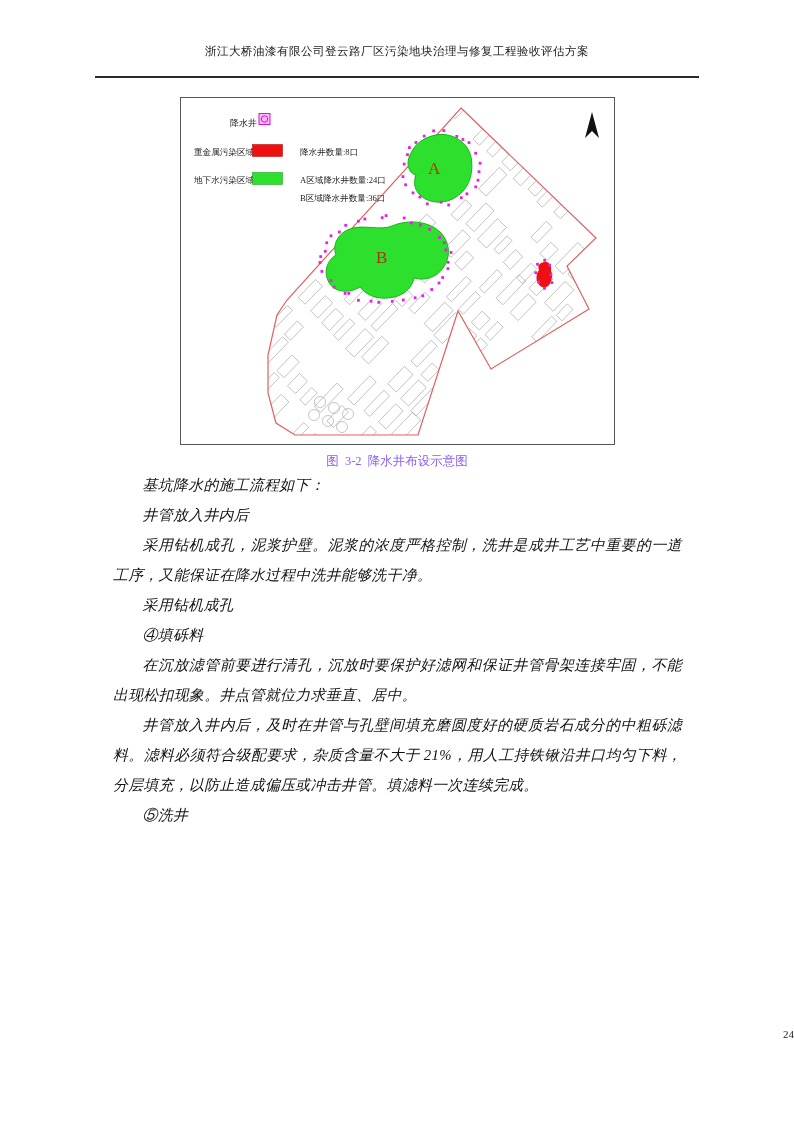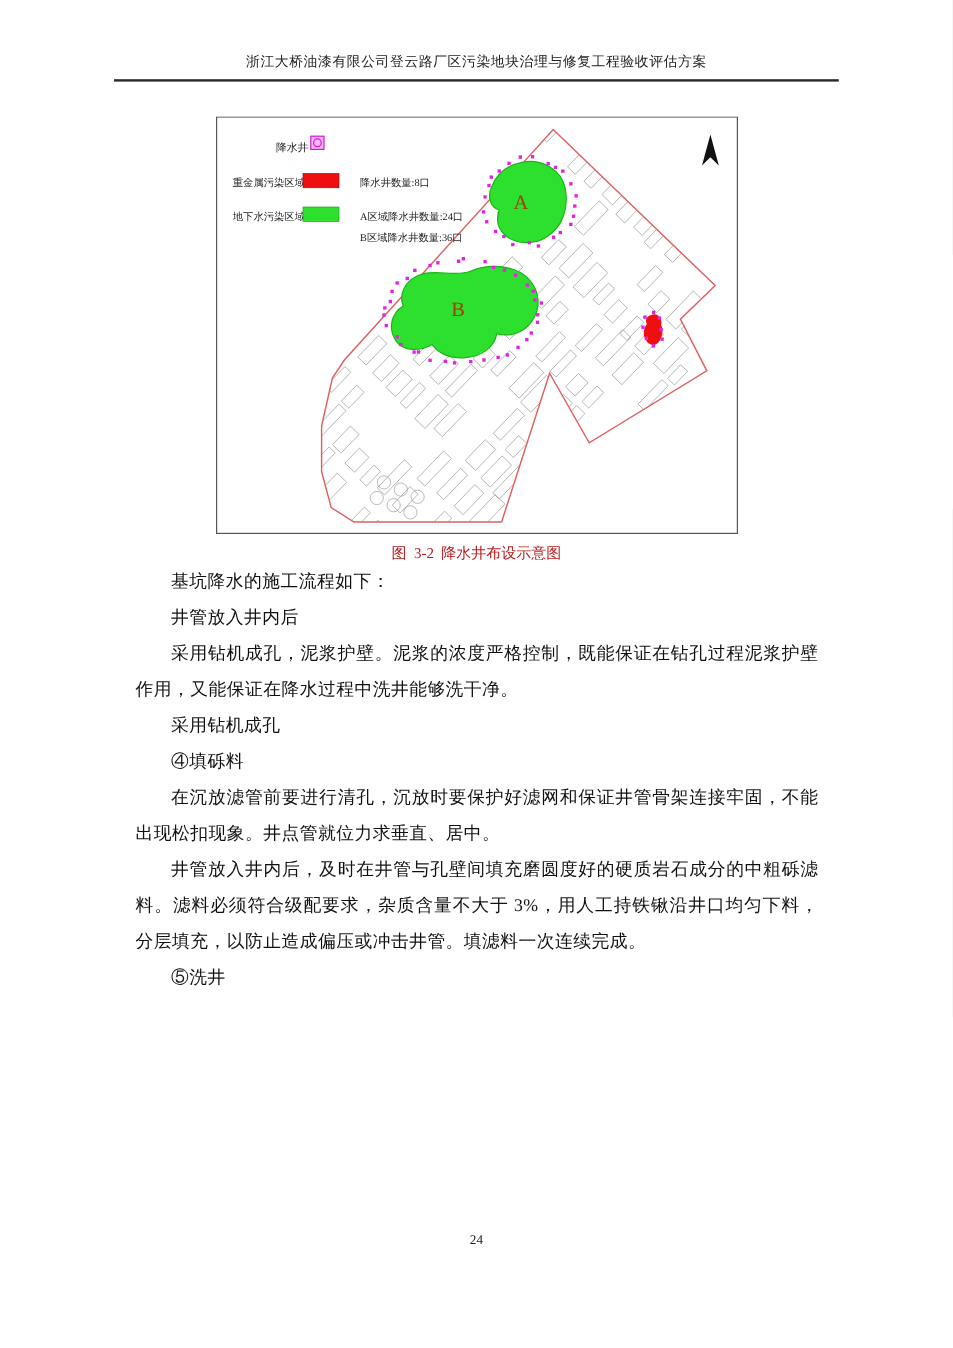--- a/index.html
+++ b/index.html
@@ -3,35 +3,35 @@
 <meta charset="utf-8">
 <style>
   html,body{margin:0;padding:0;background:#e8e8e8;}
   .page{
     position:relative;width:794px;height:1123px;margin:0 auto;background:#ffffff;
     font-family:"Liberation Serif","DejaVu Serif",serif;color:#111;overflow:hidden;
   }
   .header{
     position:absolute;top:44px;left:95px;width:604px;text-align:center;
     font-size:11.5px;letter-spacing:0.5px;color:#222;
-    padding-bottom:7px;border-bottom:2px solid #2a2a2a;
+    padding-bottom:17px;border-bottom:2px solid #2a2a2a;
   }
   .figure-wrap{position:absolute;top:97px;left:180px;width:435px;height:348px;}
   .figure-wrap svg{display:block;}
   .caption{
     position:absolute;top:453px;left:0;width:794px;text-align:center;
-    font-size:12.5px;color:#b91c1c;word-spacing:3px;
+    font-size:12.5px;color:#8b5cf6;word-spacing:3px;
   }
   .body-text{position:absolute;top:470px;left:113px;width:569px;}
   .body-text p{
     margin:0;text-indent:2em;font-size:14.8px;line-height:30px;
-    text-align:justify;letter-spacing:0.4px;
+    text-align:justify;letter-spacing:0.4px;font-style:italic;
   }
   .page-number{
-    position:absolute;top:1028px;left:0;width:794px;text-align:center;
+    position:absolute;top:1028px;left:0;width:794px;text-align:right;
     font-size:11px;color:#222;
   }
 </style>
 </head>
 <body>
 
 <div class="page">
 
   <div class="header">浙江大桥油漆有限公司登云路厂区污染地块治理与修复工程验收评估方案</div>
 
@@ -489,23 +489,23 @@
         <text x="120" y="104" font-size="8.6">B区域降水井数量:36口</text>
       </g>
     </svg>
   </div>
 
   <div class="caption">图 3-2 降水井布设示意图</div>
 
   <div class="body-text">
     <p>基坑降水的施工流程如下：</p>
     <p>井管放入井内后</p>
-    <p>采用钻机成孔，泥浆护壁。泥浆的浓度严格控制，既能保证在钻孔过程泥浆护壁作用，又能保证在降水过程中洗井能够洗干净。</p>
+    <p>采用钻机成孔，泥浆护壁。泥浆的浓度严格控制，洗井是成井工艺中重要的一道工序，又能保证在降水过程中洗井能够洗干净。</p>
     <p>采用钻机成孔</p>
     <p>④填砾料</p>
     <p>在沉放滤管前要进行清孔，沉放时要保护好滤网和保证井管骨架连接牢固，不能出现松扣现象。井点管就位力求垂直、居中。</p>
-    <p>井管放入井内后，及时在井管与孔壁间填充磨圆度好的硬质岩石成分的中粗砾滤料。滤料必须符合级配要求，杂质含量不大于 3%，用人工持铁锹沿井口均匀下料，分层填充，以防止造成偏压或冲击井管。填滤料一次连续完成。</p>
+    <p>井管放入井内后，及时在井管与孔壁间填充磨圆度好的硬质岩石成分的中粗砾滤料。滤料必须符合级配要求，杂质含量不大于 21%，用人工持铁锹沿井口均匀下料，分层填充，以防止造成偏压或冲击井管。填滤料一次连续完成。</p>
     <p>⑤洗井</p>
   </div>
 
   <div class="page-number">24</div>
 
 </div>
 
 </body></html>

